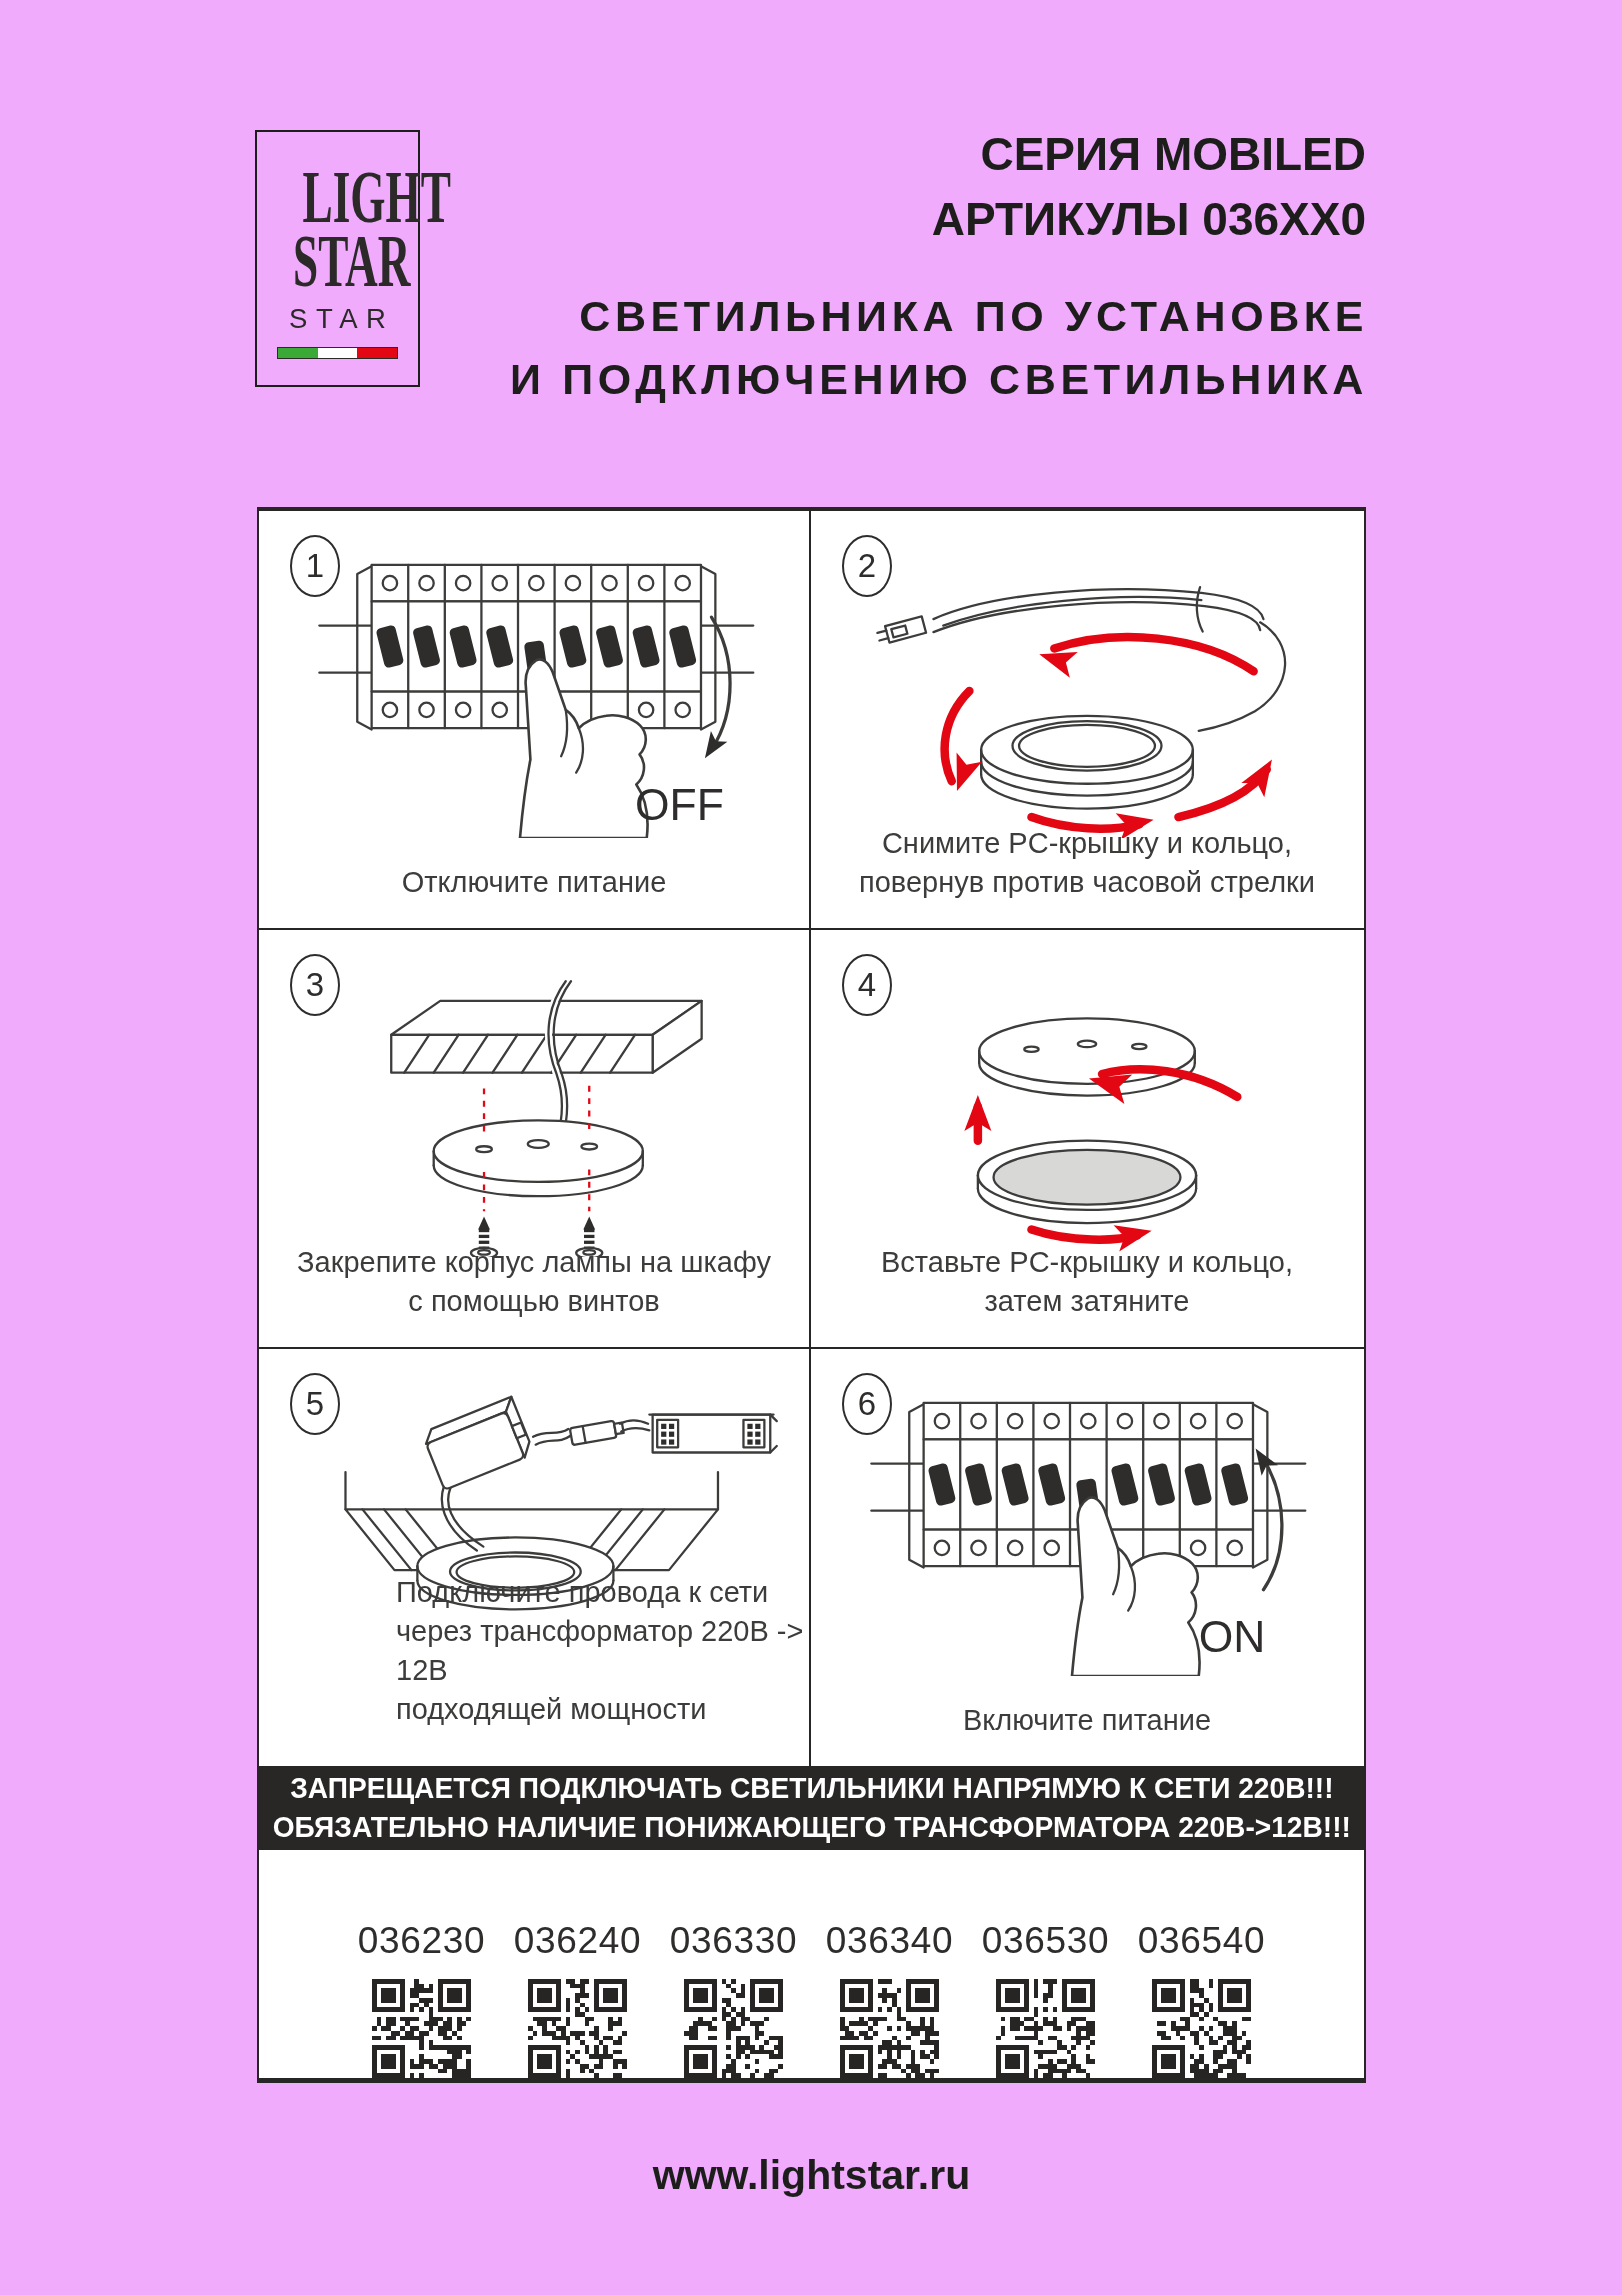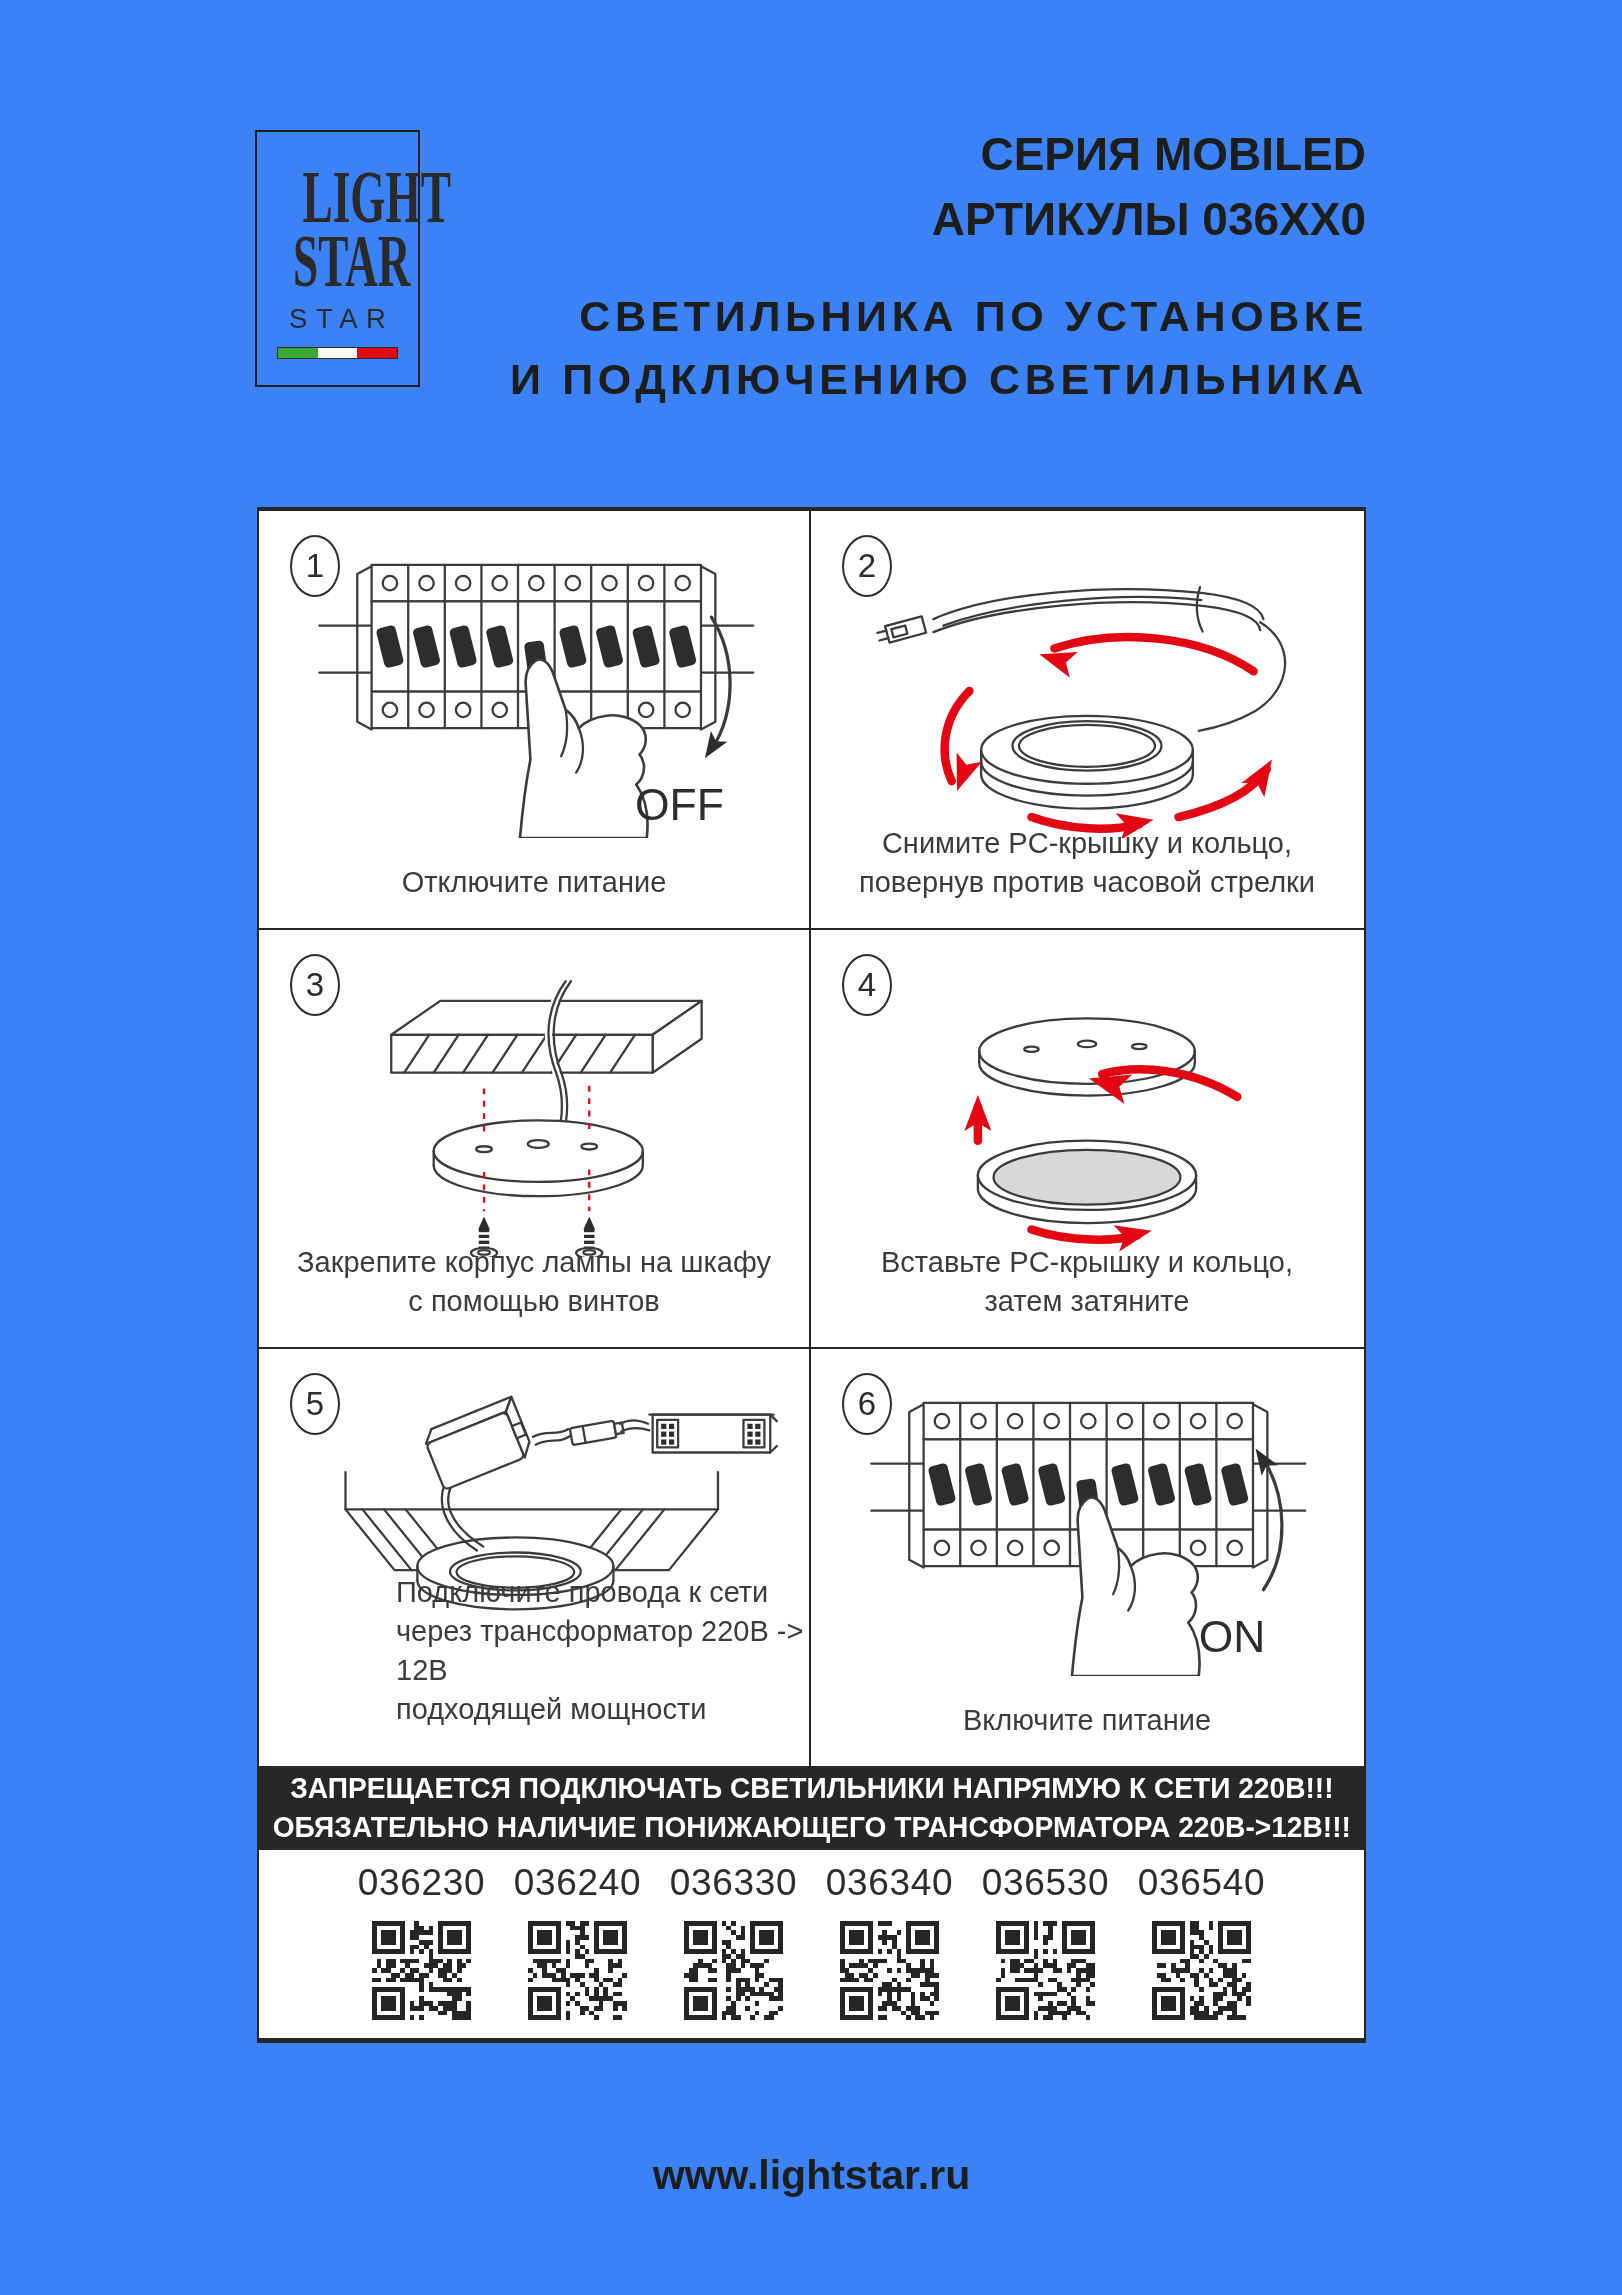--- a/index.html
+++ b/index.html
@@ -1,16 +1,16 @@
 <!DOCTYPE html>
 <html style="font-size:10.5px"><head>
 <meta charset="utf-8">
 <style>
   html,body{margin:0;padding:0;background:#ffffff;}
-  .page{position:relative;width:1623px;height:2295px;background:#3b82f6;font-family:"Liberation Sans",sans-serif;color:#1d1d1b;overflow:hidden;}
+  .page{position:relative;width:1623px;height:2295px;background:#f0abfc;font-family:"Liberation Sans",sans-serif;color:#1d1d1b;overflow:hidden;}
 
   
   .logo-box{position:absolute;left:255px;top:130px;width:165px;height:257px;border:2.6px solid #1d1d1b;box-sizing:border-box;text-align:center;}
   .logo-word{display:block;font-family:"Liberation Serif",serif;font-weight:bold;font-size:73px;line-height:64px;color:#2b2a29;}
   .logo-word span{display:inline-block;transform:scaleX(0.62);transform-origin:center;}
   .logo-words{margin-top:34px;}
   .logo-group{margin-top:9.2px;font-size:27.5px;font-weight:400;letter-spacing:8.5px;text-indent:8.5px;color:#2b2a29;}
   .flag{margin:11.8px auto 0 auto;width:119px;height:10.5px;border:1.3px solid #2b2a29;display:flex;}
   .flag div{flex:1;}
   .series{position:absolute;right:257px;top:122px;text-align:right;font-weight:bold;font-size:46px;line-height:65px;color:#1d1d1b;}
@@ -33,21 +33,21 @@
   .blk{fill:#2e2d2c;stroke:none;}
   .redst{fill:none;stroke:#e30613;stroke-width:13;stroke-linecap:round;}
   .redd{fill:none;stroke:#e30613;stroke-width:3.5;stroke-dasharray:9 10;}
   .redf{fill:#e30613;stroke:none;}
   .ofon{font-family:"Liberation Sans",sans-serif;font-size:68px;fill:#2e2d2c;}
   .gray{fill:#d8d8d7;stroke:#3c3c3b;stroke-width:3.5;}
 
   
   .banner{height:84px;background:#282726;color:#fff;display:flex;flex-direction:column;align-items:center;justify-content:center;}
   .banner div{font-weight:bold;font-size:29px;line-height:39px;white-space:nowrap;transform:scaleX(0.97);transform-origin:center;}
-  .qr-row{height:188px;display:flex;justify-content:center;padding-top:12px;box-sizing:border-box;}
+  .qr-row{height:228px;display:flex;justify-content:center;padding-top:5px;box-sizing:border-box;align-items:flex-end;}
   .qr-col{width:156px;text-align:center;}
   .art-num{font-size:37px;letter-spacing:0.7px;color:#2e2d2c;}
   .qr{width:99px;height:99px;margin:17px auto 0 auto;}
 
   .footer{position:absolute;left:0;right:0;top:2152px;text-align:center;font-weight:bold;font-size:41px;color:#1d1d1b;}
 </style>
 </head>
 <body>
 
 <div class="page">

